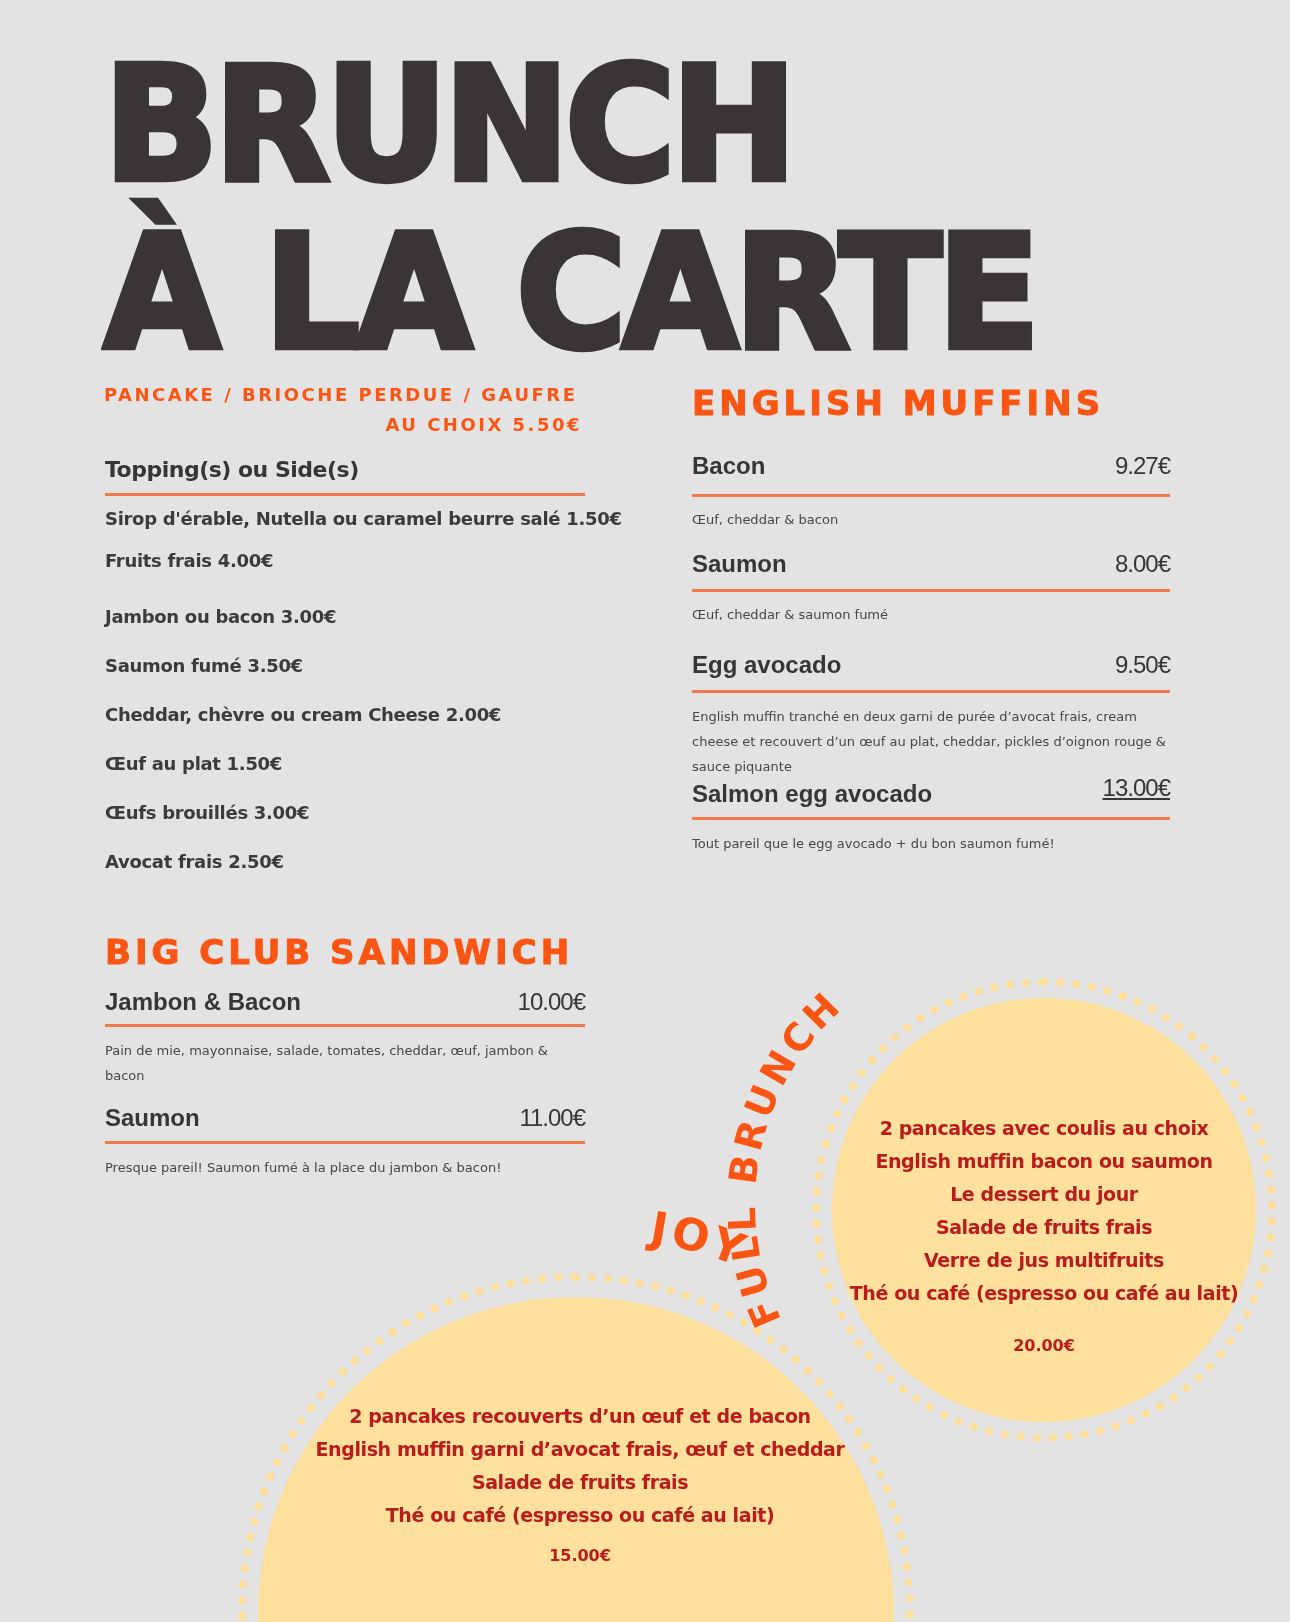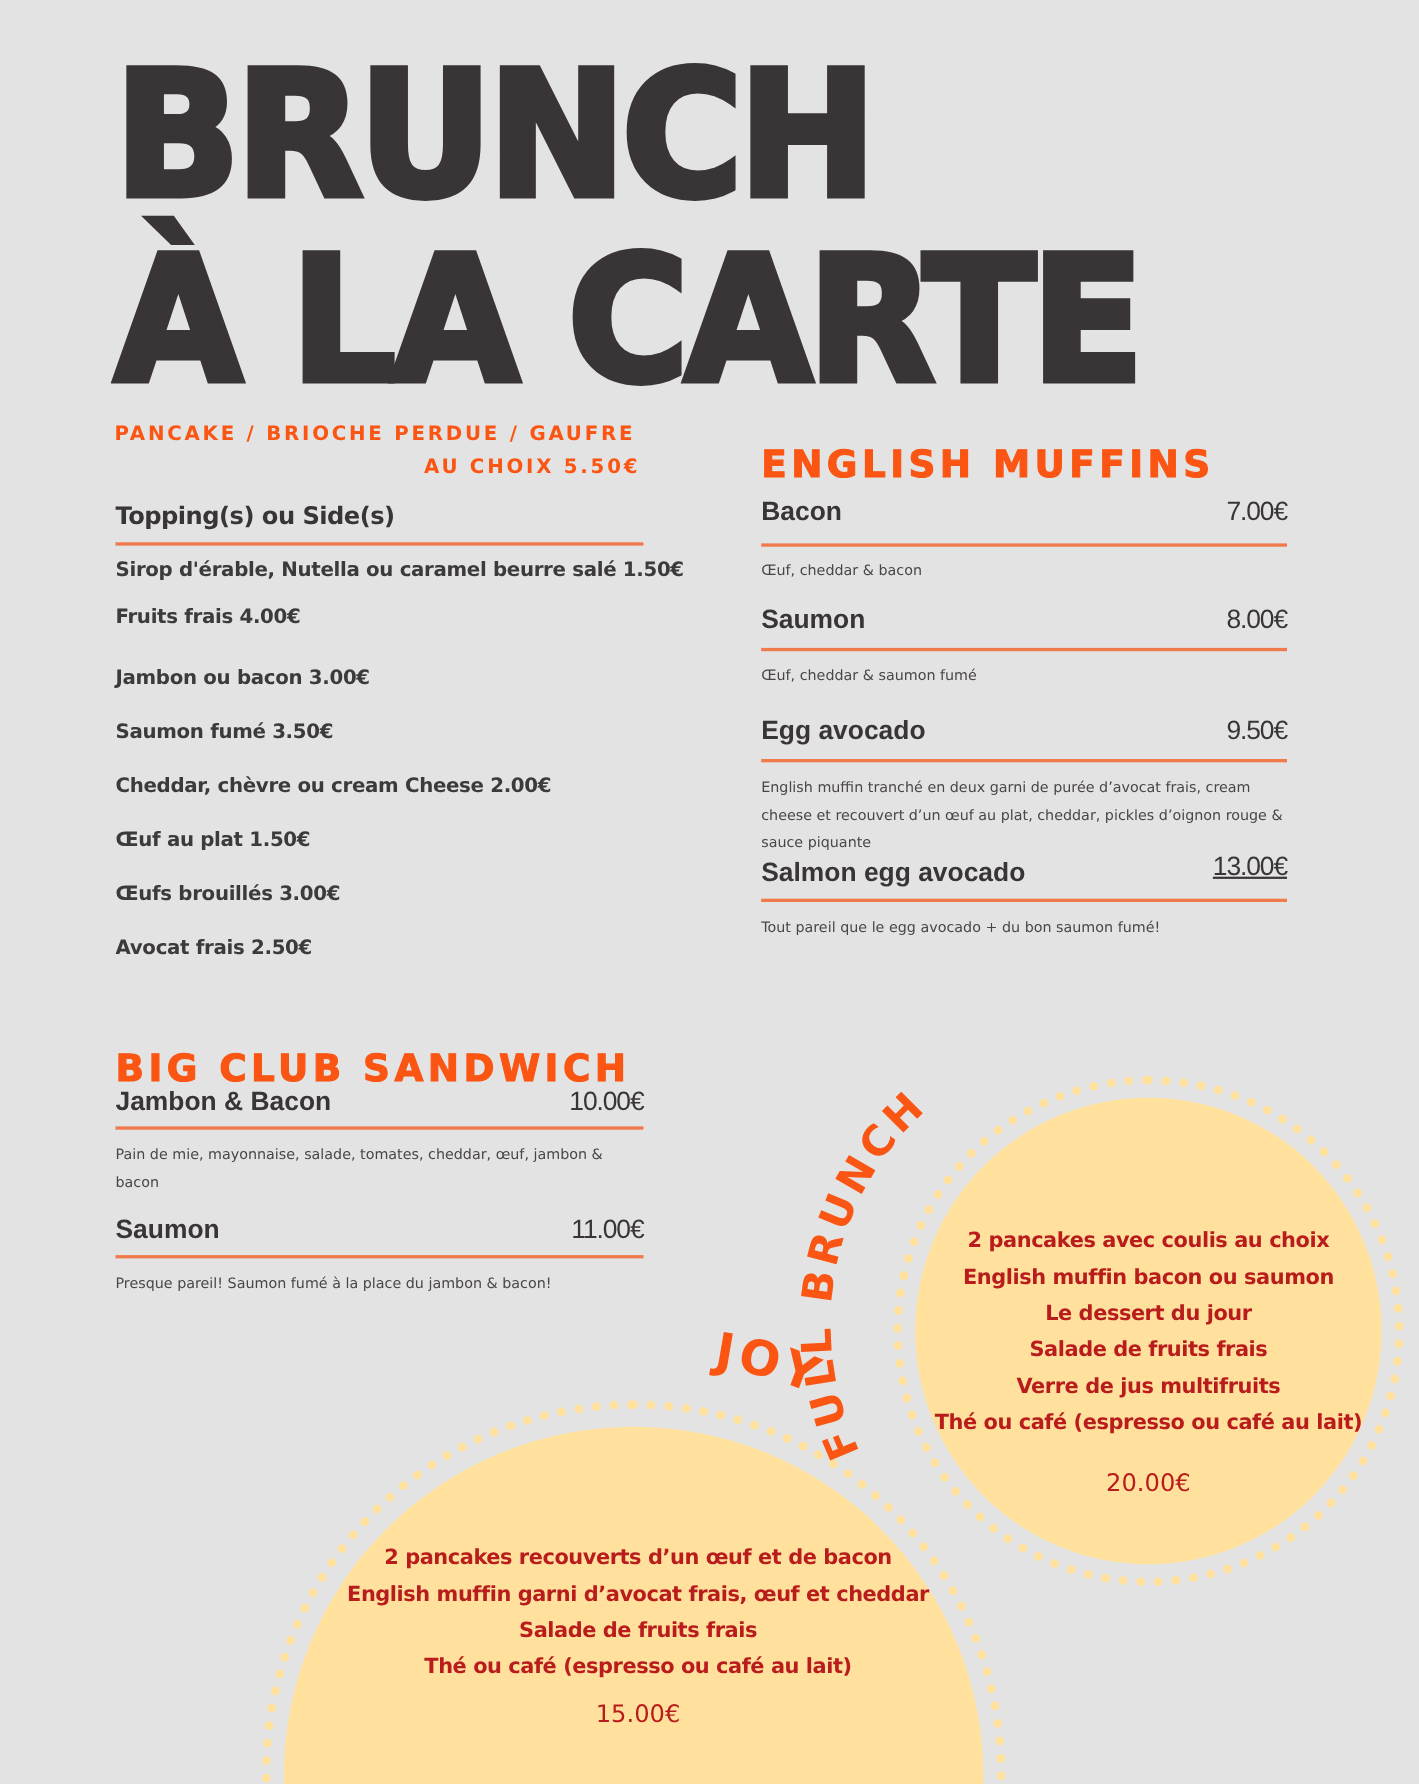--- a/index.html
+++ b/index.html
@@ -25,21 +25,21 @@
     }
     .title div { white-space: nowrap; }
     .sec-head {
       font-family: "DejaVu Sans", sans-serif;
       font-weight: bold;
       color: #fa5513;
       letter-spacing: 4px;
       white-space: nowrap;
     }
     .small-head { font-size: 18px; letter-spacing: 2.5px; line-height: 30px; }
-    .big-head { font-size: 34px; letter-spacing: 4px; margin-top: 20px; -webkit-text-stroke: 1px #fa5513; }
+    .big-head { font-size: 34px; letter-spacing: 4px; -webkit-text-stroke: 1px #fa5513; }
     .topping-head {
       font-family: "DejaVu Sans", sans-serif; font-weight: bold; font-size: 22px;
       letter-spacing: -0.5px; white-space: nowrap;
     }
     .rule { height: 3px; background: #f07a4b; }
     .topping {
       font-family: "DejaVu Sans", sans-serif; font-size: 18px; font-weight: bold;
       color: #3d3a3b; white-space: nowrap; letter-spacing: -0.3px;
     }
     .item-row {
@@ -53,21 +53,21 @@
       color: #4a4647;
     }
     .circle { border-radius: 50%; background: #ffe09c; }
     .ring { border-radius: 50%; border: 8px dotted #ffe09c; box-sizing: border-box; }
     .formula {
       text-align: center;
       font-family: "DejaVu Sans", sans-serif; font-weight: bold; font-size: 19px;
       color: #b91c1c; white-space: nowrap; letter-spacing: -0.4px;
     }
     .formula .line { height: 33px; line-height: 33px; }
-    .formula .price { font-size: 22px; font-weight: normal; margin-top: 26px; letter-spacing: 0; }
+    .formula .price { font-size: 16px; font-weight: bold; margin-top: 26px; letter-spacing: 0; }
     .curve-label {
       font-family: "DejaVu Sans", sans-serif; font-weight: bold; fill: #fa5513;
       letter-spacing: 4px;
     }
   </style>
 </head>
 <body>
 
 <div class="abs title">
   <div>BRUNCH</div>
@@ -88,21 +88,21 @@
 <div class="abs topping" style="left:105px; top:704px;">Cheddar, chèvre ou cream Cheese 2.00€</div>
 <div class="abs topping" style="left:105px; top:753px;">Œuf au plat 1.50€</div>
 <div class="abs topping" style="left:105px; top:802px;">Œufs brouillés 3.00€</div>
 <div class="abs topping" style="left:105px; top:851px;">Avocat frais 2.50€</div>
 
 <div class="abs sec-head big-head" style="left:692px; top:383px;">ENGLISH MUFFINS</div>
 
 <div class="abs" style="left:692px; top:452px; width:478px;">
   <div class="item-row">
     <span class="item-name">Bacon</span>
-    <span class="item-price">7.00€</span>
+    <span class="item-price">9.27€</span>
   </div>
 </div>
 <div class="abs rule" style="left:692px; top:494px; width:478px;"></div>
 <div class="abs desc" style="left:692px; top:507px;">Œuf, cheddar &amp; bacon</div>
 
 <div class="abs" style="left:692px; top:550px; width:478px;">
   <div class="item-row">
     <span class="item-name">Saumon</span>
     <span class="item-price">8.00€</span>
   </div>

